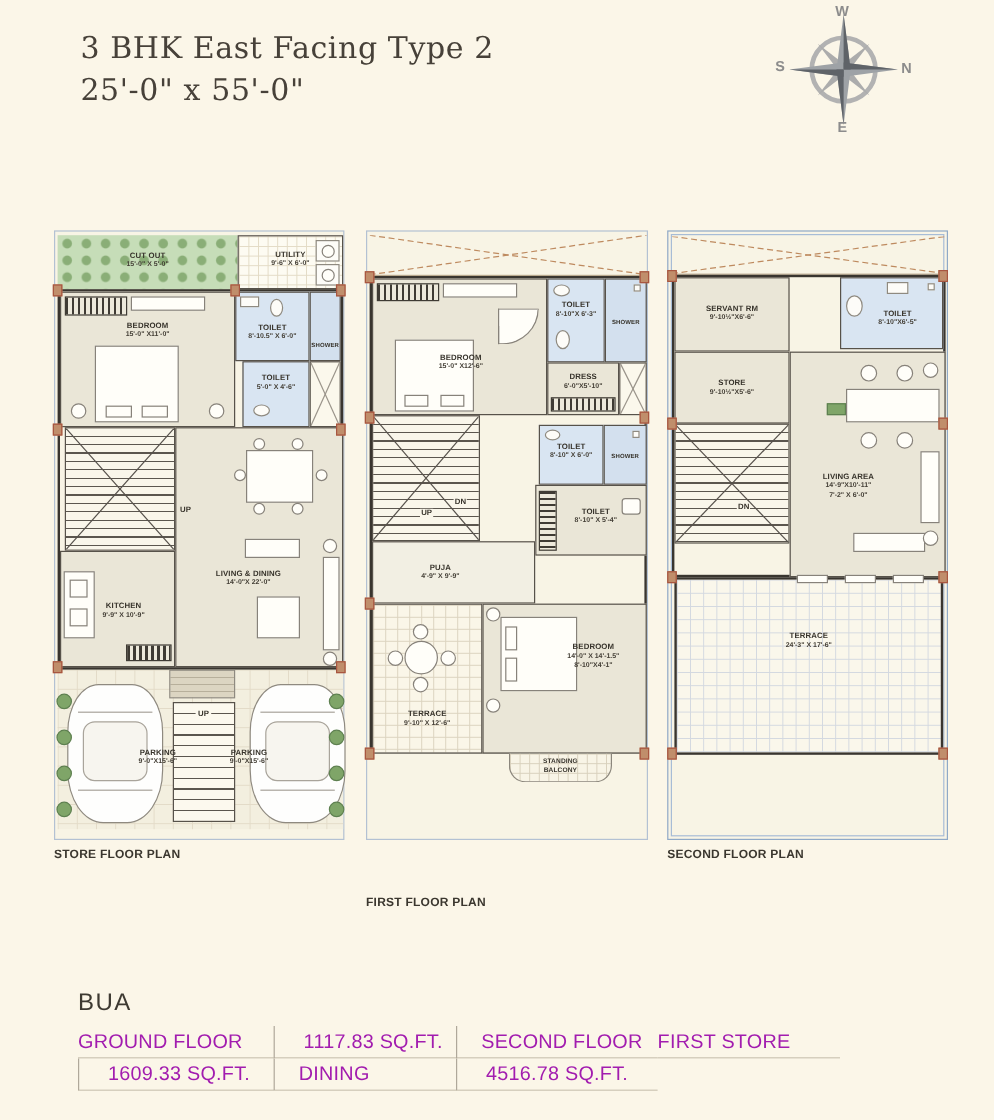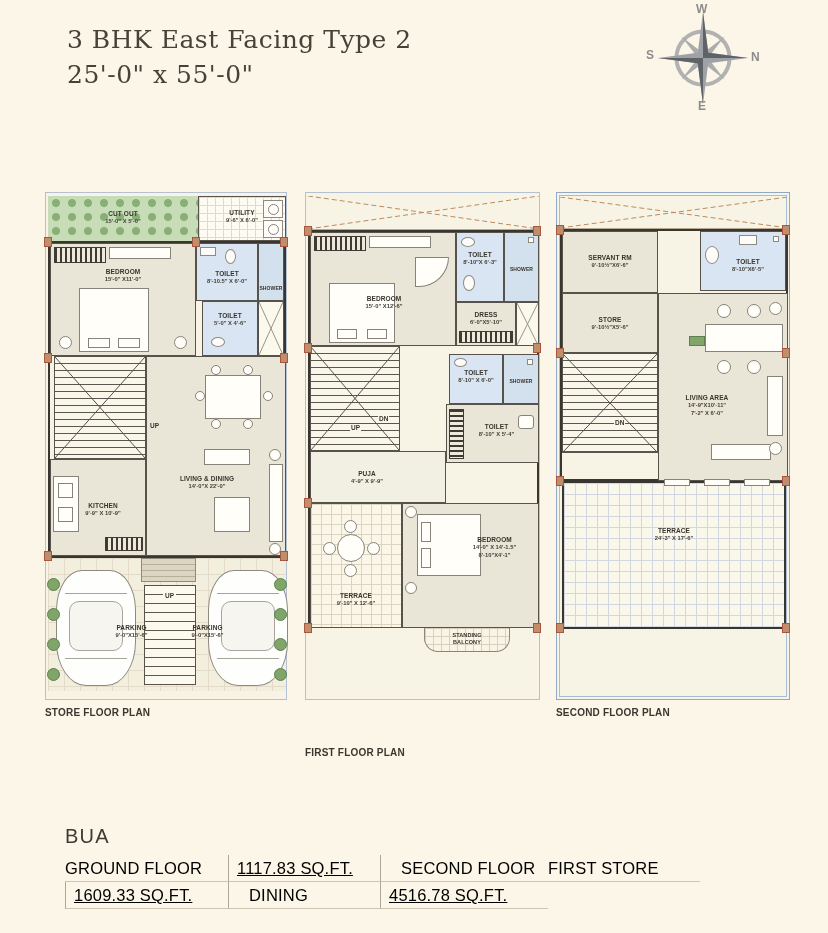--- a/index.html
+++ b/index.html
@@ -41,24 +41,24 @@
   .car{position:absolute;background:#FEFEFD;border:1.5px solid #8F8A80;border-radius:26px 26px 30px 30px/40px 40px 44px 44px;}
   .car .roof{position:absolute;left:12px;right:12px;top:30px;bottom:34px;border:1px solid #A9A49B;border-radius:10px;background:#F7F5EF;}
   .car .wline{position:absolute;left:8px;right:8px;height:0;border-top:1px solid #A9A49B;}
   .plant{position:absolute;width:13px;height:13px;border-radius:50%;background:#7FA568;border:1px solid #5E8050;}
   .steplbl{position:absolute;font-weight:bold;font-size:6.5px;color:#38342C;z-index:7;}
   .caption{position:absolute;font-weight:bold;font-size:10px;color:#3B372F;letter-spacing:.2px;}
   .fixture{position:absolute;background:#FDFCF8;border:1px solid #8F8A80;}
   
   .bua-title{position:absolute;left:65px;top:825px;font-size:20px;letter-spacing:1.2px;color:#3E3A32;}
   .bua{position:absolute;left:65px;top:855px;width:635px;display:grid;
-       grid-template-columns:163px 152px 168px 152px;font-size:16.5px;letter-spacing:.2px;color:#000000;}
+       grid-template-columns:163px 152px 168px 152px;font-size:16.5px;letter-spacing:.2px;color:#a21caf;}
   .bua .cell{height:26px;line-height:26px;border-bottom:1px solid #CCC5B4;white-space:nowrap;overflow:visible;}
   .bua .vline{border-left:1px solid #AFA89A;}
-  .bua .val{padding-left:8px;text-decoration:underline;}
+  .bua .val{padding-left:24px;}
   .bua .lab2{padding-left:20px;}
 </style>
 </head>
 <body>
 
 <div class="title">
   <div>3 BHK East Facing Type 2</div>
   <div>25'-0" x 55'-0"</div>
 </div>
 

